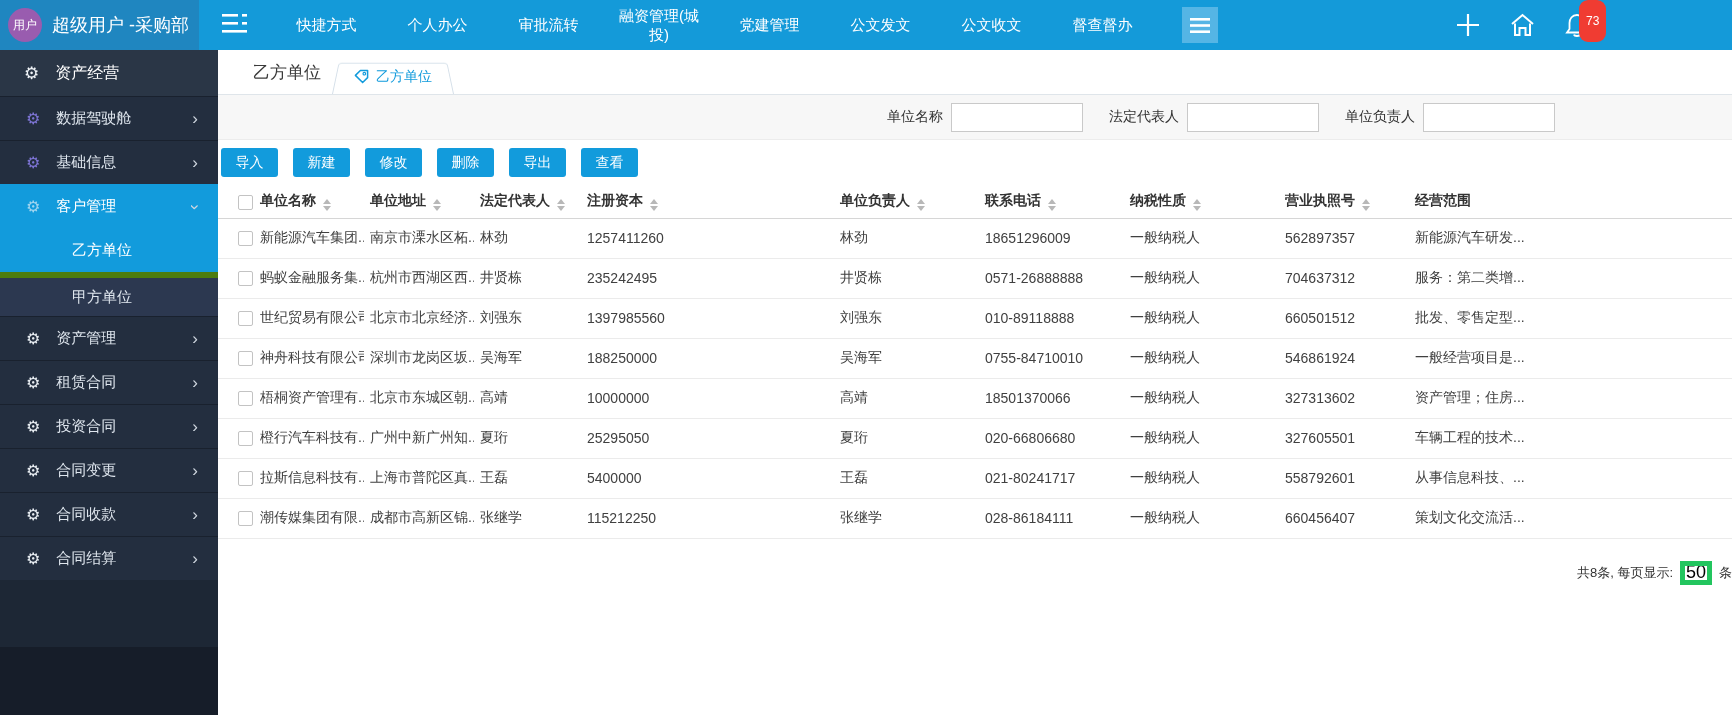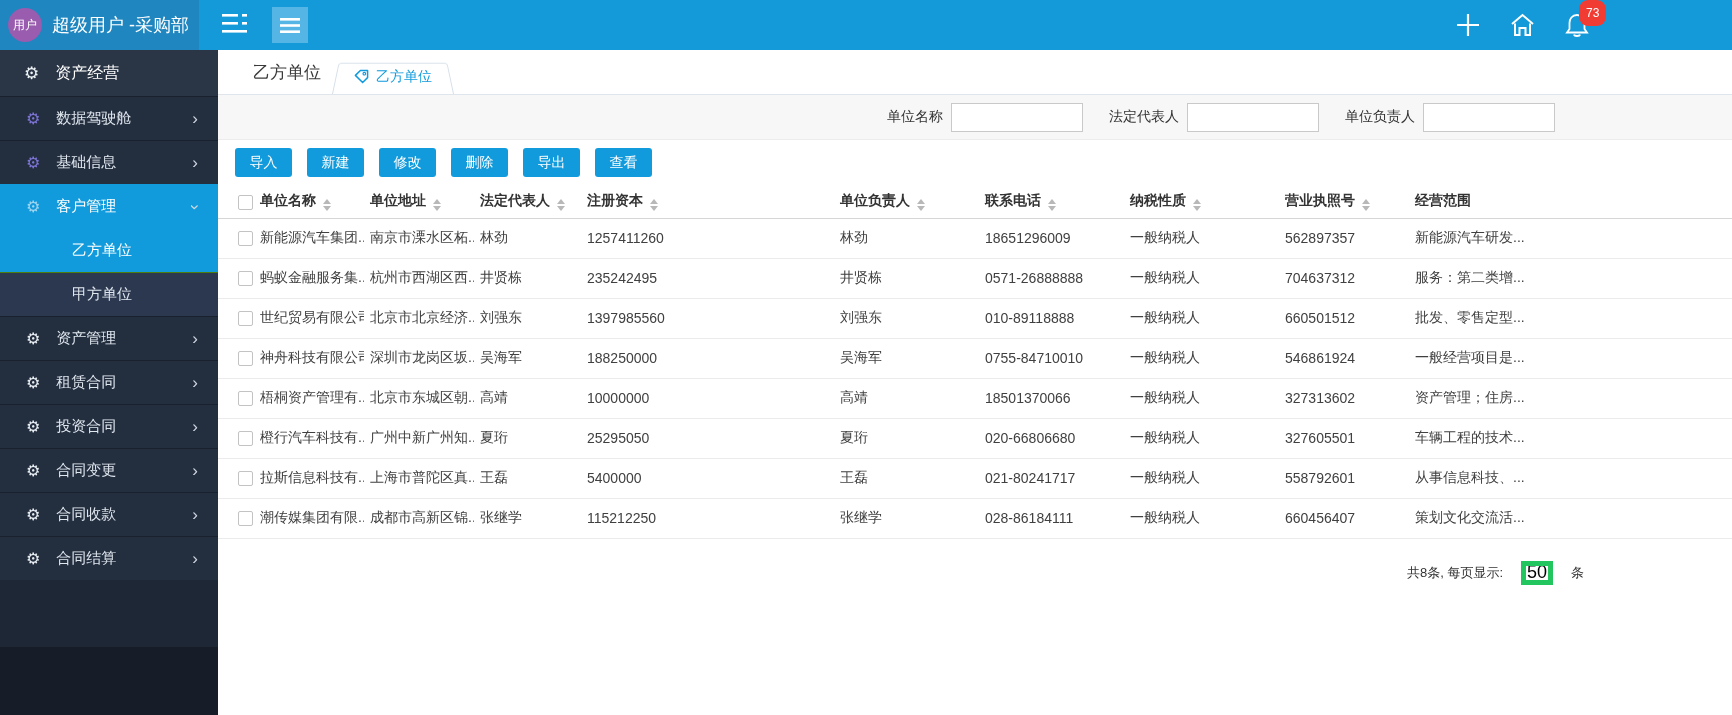--- a/index.html
+++ b/index.html
@@ -20,40 +20,40 @@
   .topnav-item { width:111px; text-align:center; color:#fff; font-size:15px;
     line-height:1.3; cursor:pointer; }
   .topnav-item.two-line { width:92px; margin:0 9px; }
   .menu-box { width:36px; height:36px; margin-left:24px; background:#55b5e5;
     display:flex; align-items:center; justify-content:center; cursor:pointer; }
   .topbar-right { position:absolute; right:142px; top:0; height:50px;
     display:flex; align-items:center; gap:28px; }
   .tb-icon { cursor:pointer; display:flex; align-items:center; }
   .bell-wrap { position:relative; }
   .badge { position:absolute; top:-12px; left:15px; background:#f03c32; color:#fff;
-    font-size:12px; line-height:16px; padding:5px 7px; border-radius:9px; }
+    font-size:12px; line-height:16px; padding:13px 7px; border-radius:9px; }
 
   
   .sidebar { position:absolute; left:0; top:50px; width:218px; height:665px;
     background:#1d2735; }
   .side-header { height:46px; background:#2a3646; display:flex; align-items:center;
     color:#fff; font-size:16px; }
   .side-header .gear { margin-left:24px; margin-right:16px; font-size:17px; color:#eef2f6; }
   .side-item { height:44px; background:#232e3f; border-top:1px solid #19212e;
     display:flex; align-items:center; color:#dfe6ee; font-size:15px; position:relative;
     cursor:pointer; }
   .side-item .gear { margin-left:26px; margin-right:16px; font-size:16px; color:#e8edf2; }
   .side-item .gear.purple { color:#7d74d4; }
   .side-item .chev { position:absolute; right:20px; font-size:17px; color:#cfd6df; }
   .side-item.active { background:#129bdc; color:#fff; border-top-color:#129bdc; }
   .side-item.active .gear { color:#9fd4ef; }
   .side-sub { height:44px; background:#232e3f; display:flex; align-items:center;
     color:#dfe6ee; font-size:15px; padding-left:72px; cursor:pointer; }
   .side-sub.active { background:#129bdc; color:#fff; }
-  .side-sub.alt { background:#2c3850; border-top:1px solid #4d7c0f;}
+  .side-sub.alt { background:#2c3850; border-top:6px solid #4d7c0f;}
   .side-bottom { position:absolute; left:0; bottom:0; width:218px; height:68px;
     background:#161d29; }
 
   
   .main { position:absolute; left:218px; top:50px; width:1514px; height:665px;
     background:#fff; overflow:hidden; }
   .tabbar { height:45px; border-bottom:1px solid #dfe5ea; position:relative; }
   .page-title { position:absolute; left:35px; top:11px; font-size:17px; color:#3a3a3a; }
   .tab { position:absolute; left:114px; bottom:0; width:122px; height:35px; cursor:pointer; }
   .tab::before { content:""; position:absolute; inset:0; background:#fff;
@@ -62,39 +62,39 @@
   .tab-inner { position:relative; height:100%; display:flex; align-items:center;
     justify-content:center; gap:7px; color:#129bdc; font-size:14px; }
 
   .searchbar { height:45px; background:#f7f7f7; border-bottom:1px solid #ececec;
     display:flex; align-items:center; justify-content:flex-end; padding-right:177px;
     font-size:14px; color:#333; }
   .searchbar .f-label { margin-left:26px; margin-right:8px; }
   .searchbar input { width:132px; height:29px; border:1px solid #c9c9c9; background:#fff;
     padding:0 6px; font-size:13px; font-family:inherit; }
 
-  .toolbar { height:45px; display:flex; align-items:center; gap:15px; padding-left:17px; }
+  .toolbar { height:45px; display:flex; align-items:center; gap:15px; padding-left:3px; }
   .btn { min-width:57px; height:29px; background:#129bdc; color:#fff; border:none;
     border-radius:3px; font-size:14px; padding:0 13px; cursor:pointer; font-family:inherit; }
 
   table { width:100%; border-collapse:collapse; table-layout:fixed; }
   th { height:33px; text-align:left; font-size:14px; color:#333; font-weight:bold;
     border-bottom:1px solid #d6d6d6; padding:0 0 0 6px; white-space:nowrap; overflow:hidden; }
   td { height:40px; font-size:14px; color:#404040; border-bottom:1px solid #ebebeb;
     padding:0 0 0 6px; white-space:nowrap; overflow:hidden; }
   .cb { display:inline-block; width:15px; height:15px; border:1px solid #c3c3c3;
     border-radius:2px; background:#fff; margin-left:14px; vertical-align:middle; cursor:pointer; }
   .sort { display:inline-flex; flex-direction:column; gap:2px; margin-left:7px;
     vertical-align:1px; }
   .sort i { width:0; height:0; border-left:4px solid transparent; border-right:4px solid transparent; }
   .sort .up { border-bottom:5px solid #b8b8b8; }
   .sort .down { border-top:5px solid #b8b8b8; }
 
   .pagination { display:flex; align-items:center; justify-content:flex-end;
-    margin-top:22px; padding-right:148px; font-size:13px; color:#333; gap:18px; }
+    margin-top:22px; font-size:13px; color:#333; gap:7px; }
   .page-size { width:32px; height:24px; border:5px solid #22c55e; text-align:center;
     font-size:18px; font-family:inherit; }
 </style>
 </head>
 <body>
 
 <div class="stage">
 
   <div class="topbar">
     <div class="user-block">
@@ -105,20 +105,30 @@
     <span class="collapse-icon">
       <svg width="27" height="21" viewBox="0 0 27 21">
         <rect x="1" y="1" width="16" height="2.6" fill="#fff"></rect>
           <rect x="21" y="1" width="5" height="2.6" fill="#fff"></rect>
         <rect x="1" y="9" width="16" height="2.6" fill="#fff"></rect>
           <rect x="21" y="9" width="5" height="2.6" fill="#fff"></rect>
         <rect x="1" y="17" width="25" height="2.6" fill="#fff"></rect>
       </svg>
     </span>
 
+    <div class="topnav">
+      <div class="topnav-item">快捷方式</div>
+      <div class="topnav-item">个人办公</div>
+      <div class="topnav-item">审批流转</div>
+      <div class="topnav-item two-line">融资管理(城投)</div>
+      <div class="topnav-item">党建管理</div>
+      <div class="topnav-item">公文发文</div>
+      <div class="topnav-item">公文收文</div>
+      <div class="topnav-item">督查督办</div>
+    </div>
 
     <div class="menu-box">
       <svg width="22" height="17" viewBox="0 0 22 17">
         <rect x="1" y="1" width="20" height="2.6" fill="#fff"></rect>
         <rect x="1" y="7.2" width="20" height="2.6" fill="#fff"></rect>
         <rect x="1" y="13.4" width="20" height="2.6" fill="#fff"></rect>
       </svg>
     </div>
 
     <div class="topbar-right">

